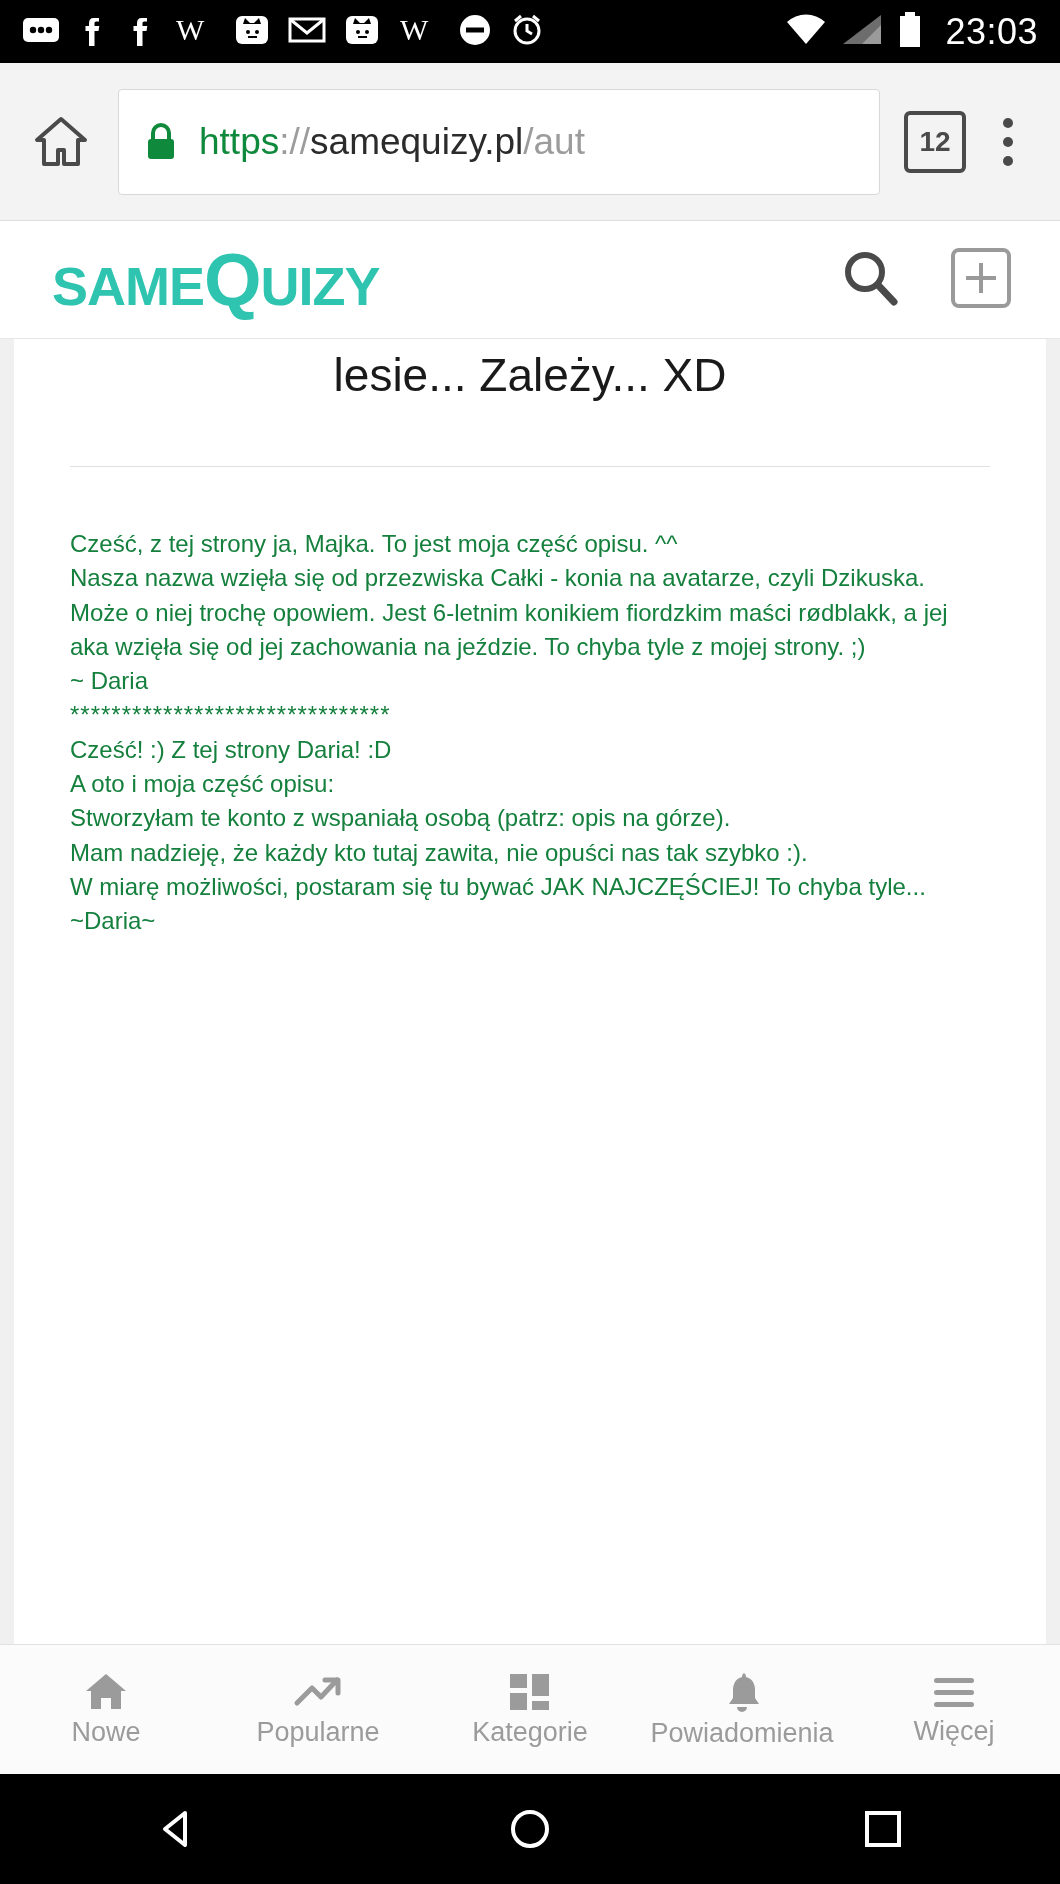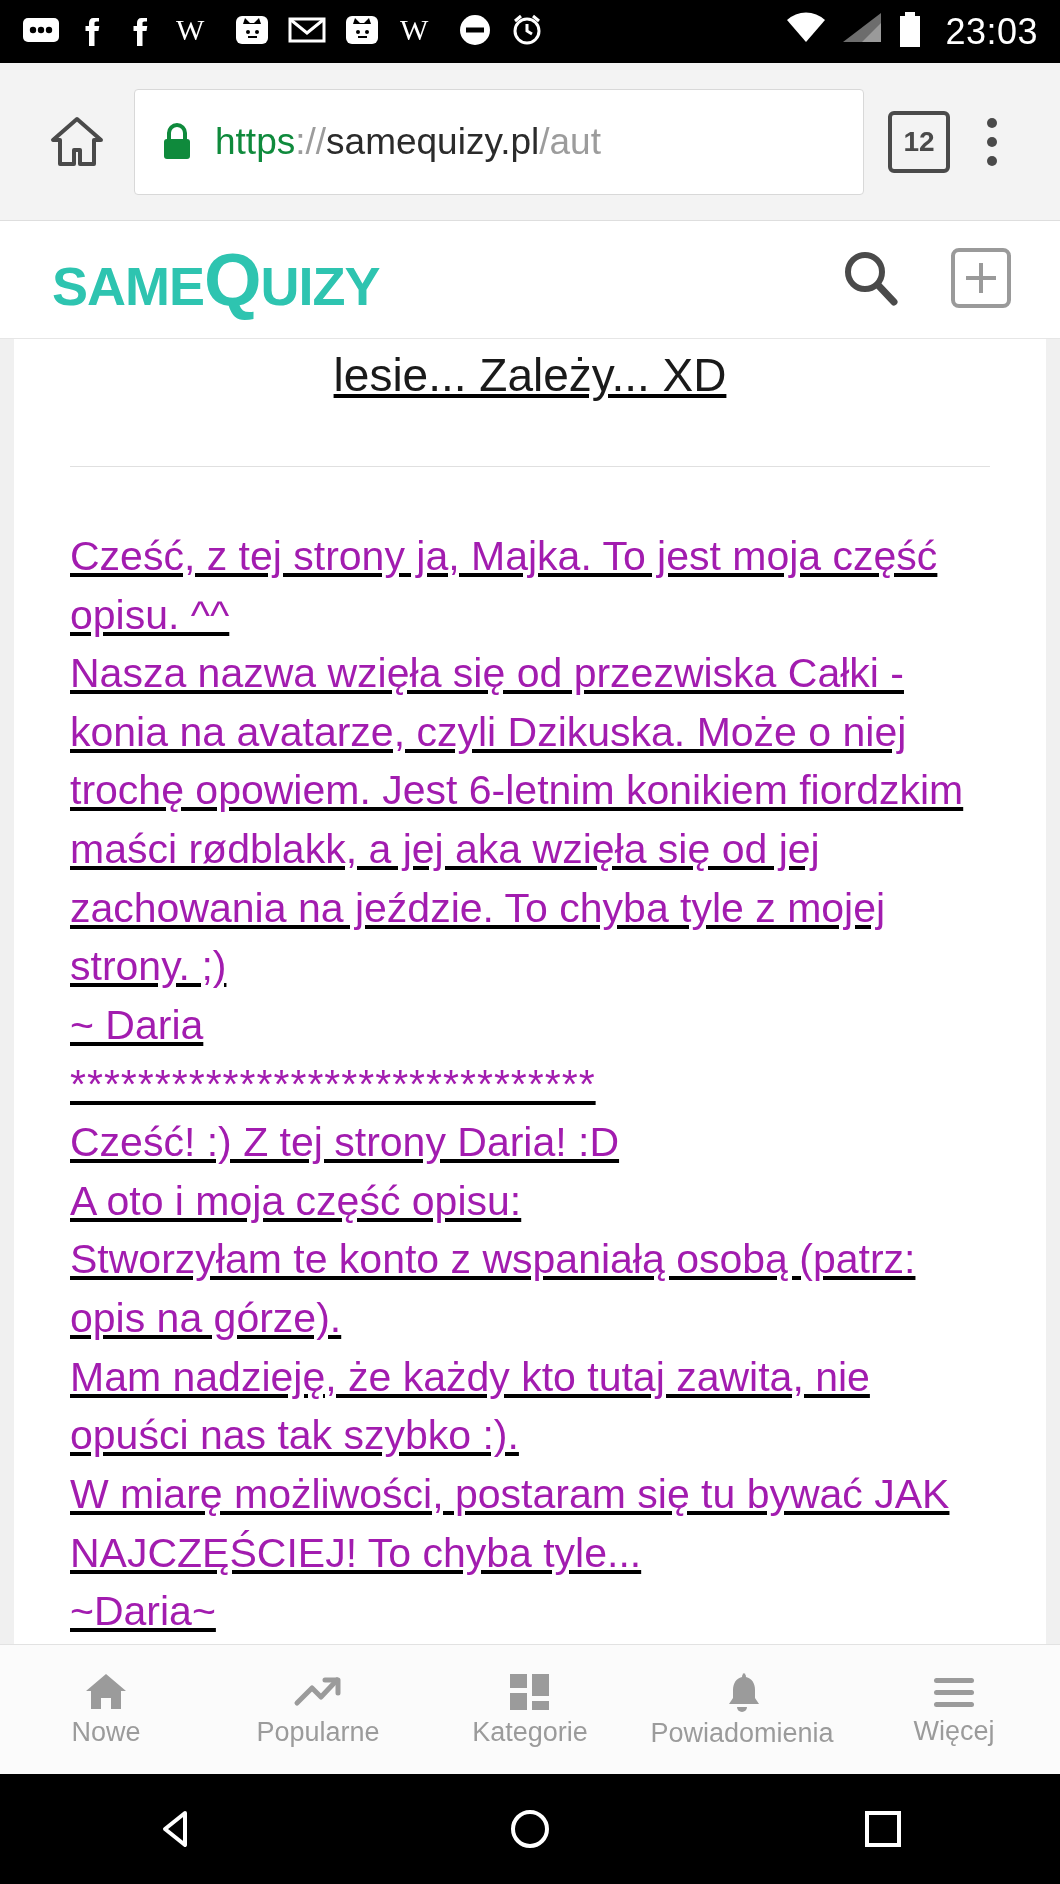--- a/index.html
+++ b/index.html
@@ -29,40 +29,40 @@
     flex: 0 0 auto;
   }
   .status-left {
     display: flex;
     align-items: center;
     gap: 18px;
     flex: 1 1 auto;
   }
   .status-right {
     display: flex;
-    align-items: flex-start;
+    align-items: center;
     gap: 14px;
   }
   .sicon { display: block; }
   .clock {
     color: #ffffff;
     font-size: 36px;
     letter-spacing: 0.5px;
     font-family: "Liberation Sans", sans-serif;
     padding-left: 8px;
   }
 
   
   .browser-bar {
     height: 158px;
     background: #f3f3f3;
     border-bottom: 1px solid #dedede;
     display: flex;
     align-items: center;
-    padding: 0 38px;
+    padding: 0 22px;
     flex: 0 0 auto;
   }
   .home-btn {
     width: 78px;
     height: 78px;
     display: flex;
     align-items: center;
     justify-content: center;
     flex: 0 0 auto;
   }
@@ -149,39 +149,38 @@
     flex: 1 1 auto;
     background: #f0f0f0;
     overflow: hidden;
     position: relative;
   }
   .card {
     background: #ffffff;
     margin: 0 14px;
     padding: 0 56px;
     height: 100%;
-    text-decoration: underline;
   }
   .quiz-title {
     font-size: 46px;
     color: #1a1a1a;
     text-align: center;
     padding-top: 10px;
     line-height: 1.15;
   }
   .divider {
     height: 1px;
     background: #e0e0e0;
     margin: 64px 0 0 0;
   }
   .desc {
     padding-top: 60px;
-    font-size: 41px;
+    font-size: 24px;
     line-height: 1.43;
-    color: #a21caf;
+    color: #15803d;
   }
   .desc p { margin: 0; }
   .stars { letter-spacing: 1px; }
 
   
   .tabbar {
     height: 130px;
     background: #fbfbfb;
     border-top: 1px solid #e2e2e2;
     display: flex;

